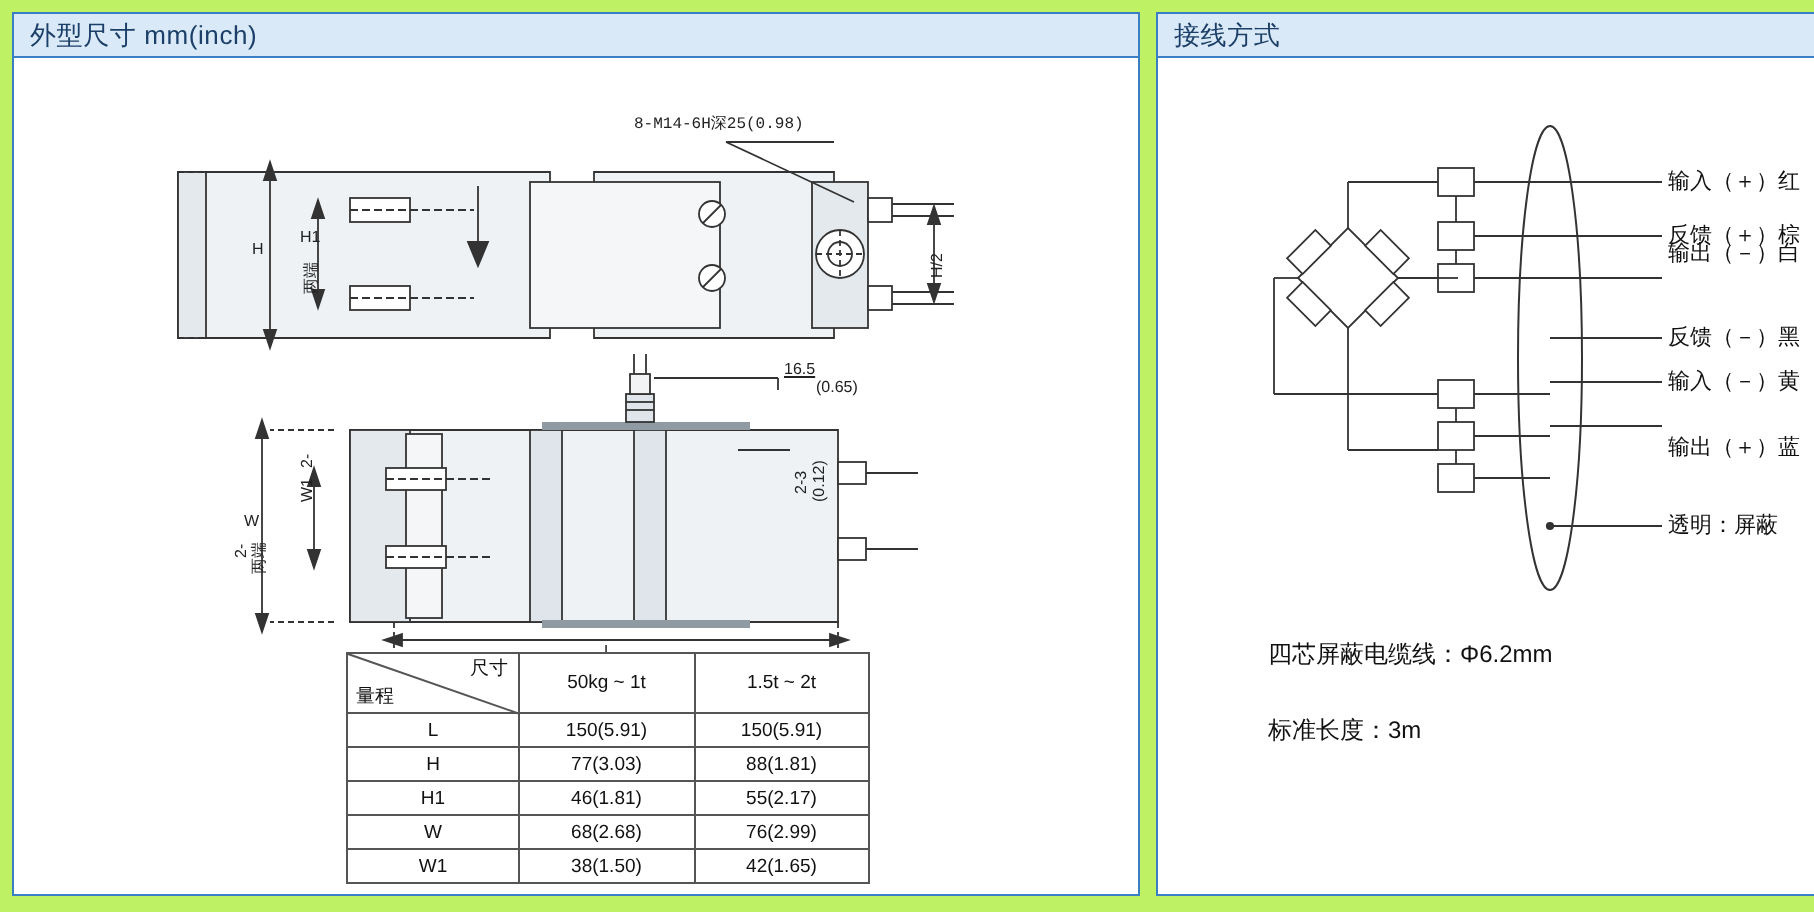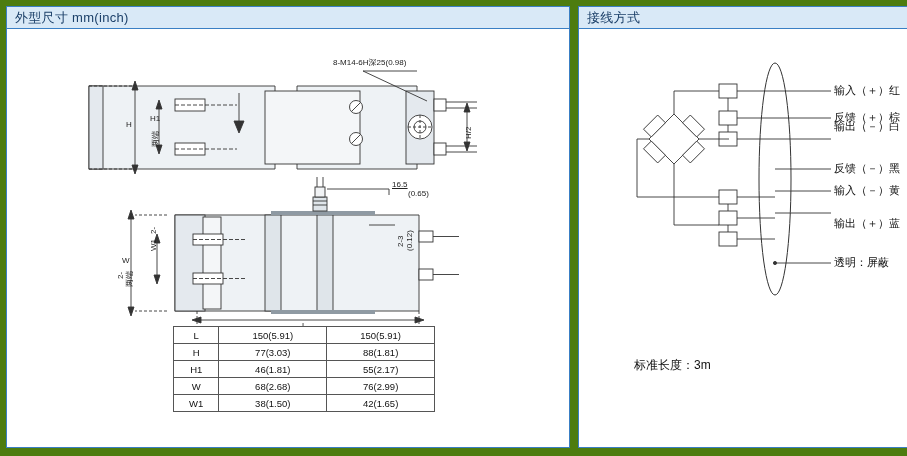--- a/index.html
+++ b/index.html
@@ -5,21 +5,21 @@
   * { box-sizing: border-box; }
   html, body {
     margin: 0; padding: 0;
     width: 907px; height: 456px;
     background: #ffffff;
     font-family: "Liberation Sans", sans-serif;
   }
   .page {
     position: relative;
     width: 907px; height: 456px;
-    background: #4d7c0f;
+    background: #bef264;
     overflow: hidden;
   }
   
   .panel {
     position: absolute;
     border: 1px solid #3a7fc4;
     background: #ffffff;
   }
   #panel-left  { left: 6px;   top: 6px; width: 564px; height: 442px; }
   #panel-right { left: 578px; top: 6px; width: 367px; height: 442px; }
@@ -190,21 +190,21 @@
           <path d="M147,246 L150,255 L153,246 Z" fill="#333"></path>
 
           <line x1="190" y1="291" x2="412" y2="291"></line>
           <path d="M194,288 L185,291 L194,294 Z" fill="#333"></path>
           <path d="M408,288 L417,291 L408,294 Z" fill="#333"></path>
           <line x1="190" y1="282" x2="190" y2="295" stroke-dasharray="3,2"></line>
           <line x1="412" y1="282" x2="412" y2="295" stroke-dasharray="3,2"></line>
         </g>
       </svg>
 
-      <div class="lbl" style="left:326px; top:30px;">8-M14-6H深25(0.98)</div>
+      <div class="lbl" style="left:310px; top:30px;font-family:Liberation Mono, monospace;">8-M14-6H深25(0.98)</div>
 
       <div class="lbl" style="left:119px; top:92px;">H</div>
       <div class="lbl" style="left:143px; top:86px;">H1</div>
       <div class="lbl rot90" style="left:145px; top:118px;">两端</div>
       <div class="lbl rot90" style="left:458px; top:110px;">H/2</div>
 
       <div class="lbl" style="left:385px; top:152px;text-decoration:underline;">16.5</div>
       <div class="lbl" style="left:401px; top:161px;">(0.65)</div>
 
       <div class="lbl rot90" style="left:390px; top:218px;">2-3</div>
@@ -213,20 +213,31 @@
       <div class="lbl" style="left:115px; top:228px;">W</div>
       <div class="lbl rot90" style="left:143px; top:222px;">W1</div>
       <div class="lbl rot90" style="left:143px; top:205px;">2-</div>
       <div class="lbl rot90" style="left:119px; top:258px;">两端</div>
       <div class="lbl rot90" style="left:110px; top:250px;">2-</div>
 
       <div class="lbl" style="left:295px; top:293px;">L</div>
 
       <table id="spec-table">
         <tbody>
+            <tr>
+          <td class="head-diag">
+            <svg class="diag-line" width="86" height="30">
+              <line x1="0" y1="0" x2="86" y2="30" stroke="#555" stroke-width="1"></line>
+            </svg>
+            <span class="diag-a">尺寸</span>
+            <span class="diag-b">量程</span>
+          </td>
+          <td>50kg ~ 1t</td>
+          <td>1.5t ~ 2t</td>
+        </tr>
         <tr>
           <td>L</td>
           <td>150(5.91)</td>
           <td>150(5.91)</td>
         </tr>
         <tr>
           <td>H</td>
           <td>77(3.03)</td>
           <td>88(1.81)</td>
         </tr>
@@ -310,17 +321,18 @@
       </svg>
 
       <div class="wire-label" style="left:255px; top:54px;text-align:right;">输入（＋）红</div>
       <div class="wire-label" style="left:255px; top:81px;">反馈（＋）棕</div>
       <div class="wire-label" style="left:255px; top:90px;">输出（－）白</div>
       <div class="wire-label" style="left:255px; top:132px;">反馈（－）黑</div>
       <div class="wire-label" style="left:255px; top:154px;">输入（－）黄</div>
       <div class="wire-label" style="left:255px; top:176px;margin-top:11px;">输出（＋）蓝</div>
       <div class="wire-label" style="left:255px; top:226px;text-align:center;">透明：屏蔽</div>
 
+      <div class="note" style="left:55px; top:290px;">四芯屏蔽电缆线：Φ6.2mm</div>
       <div class="note" style="left:55px; top:328px;">标准长度：3m</div>
     </div>
   </div>
 
 </div>
 
 </body></html>

